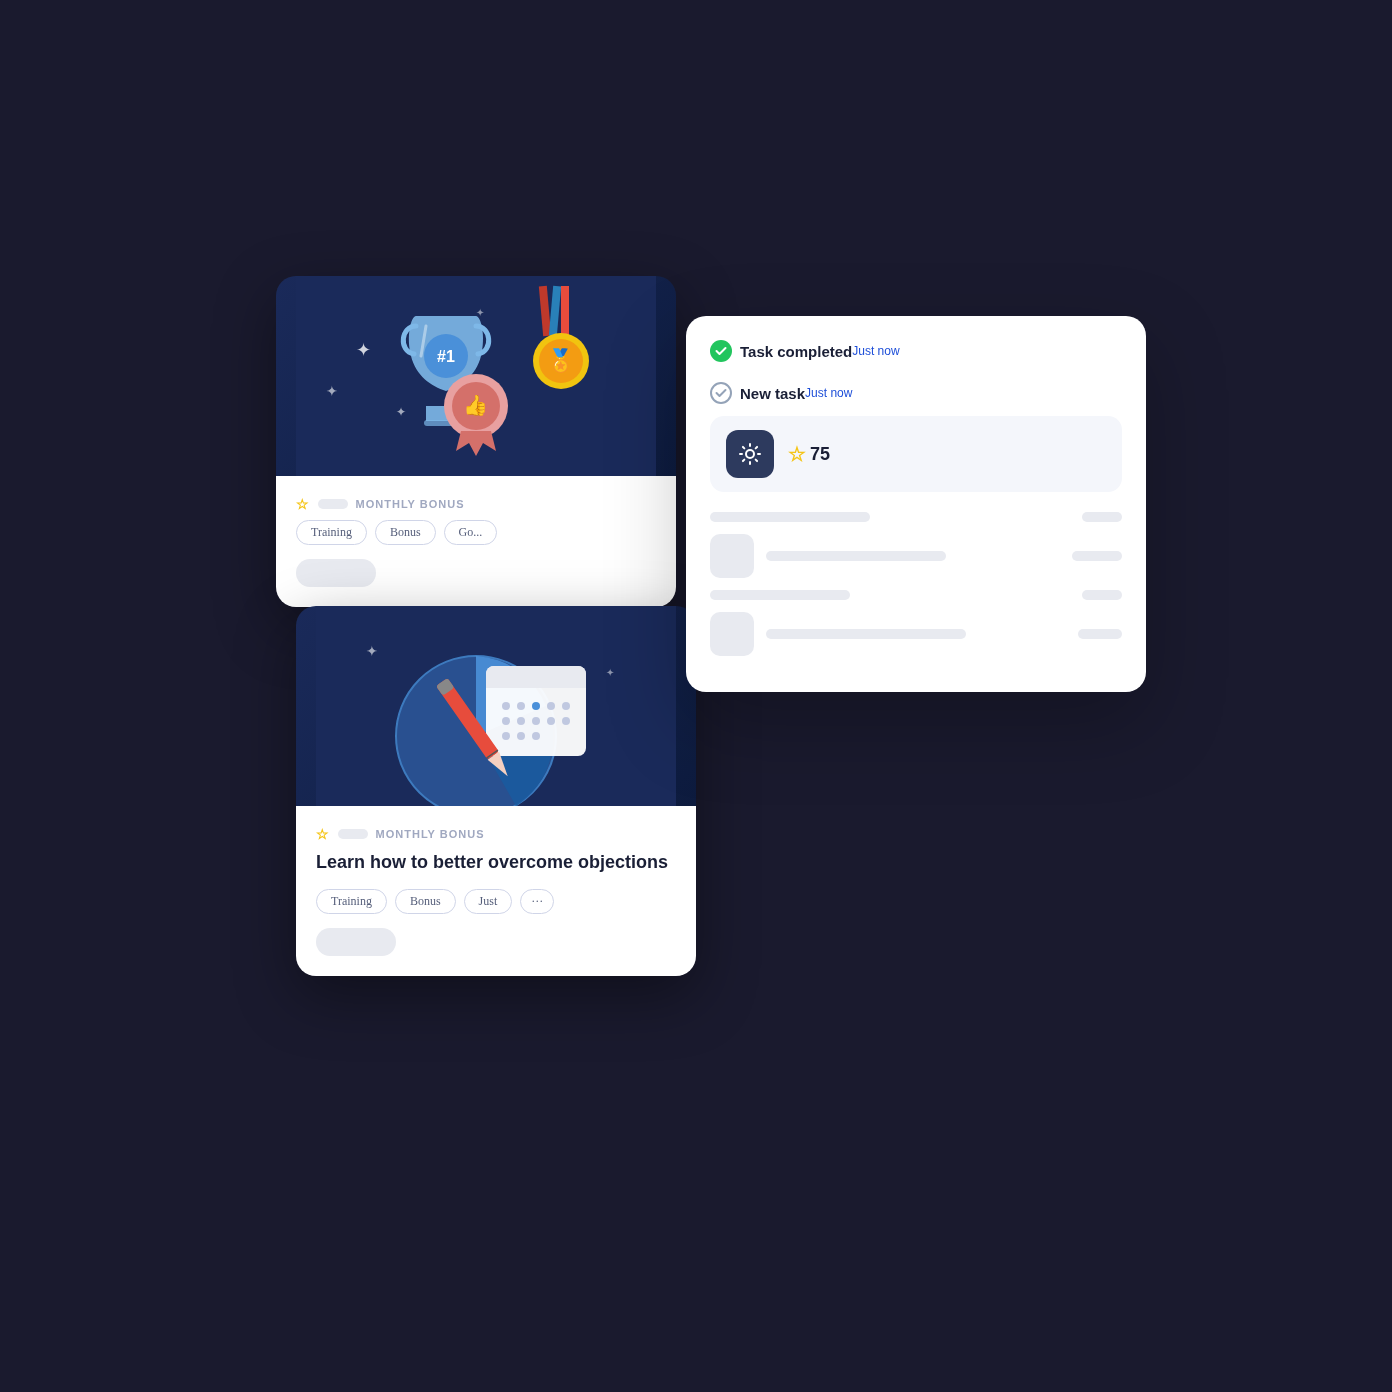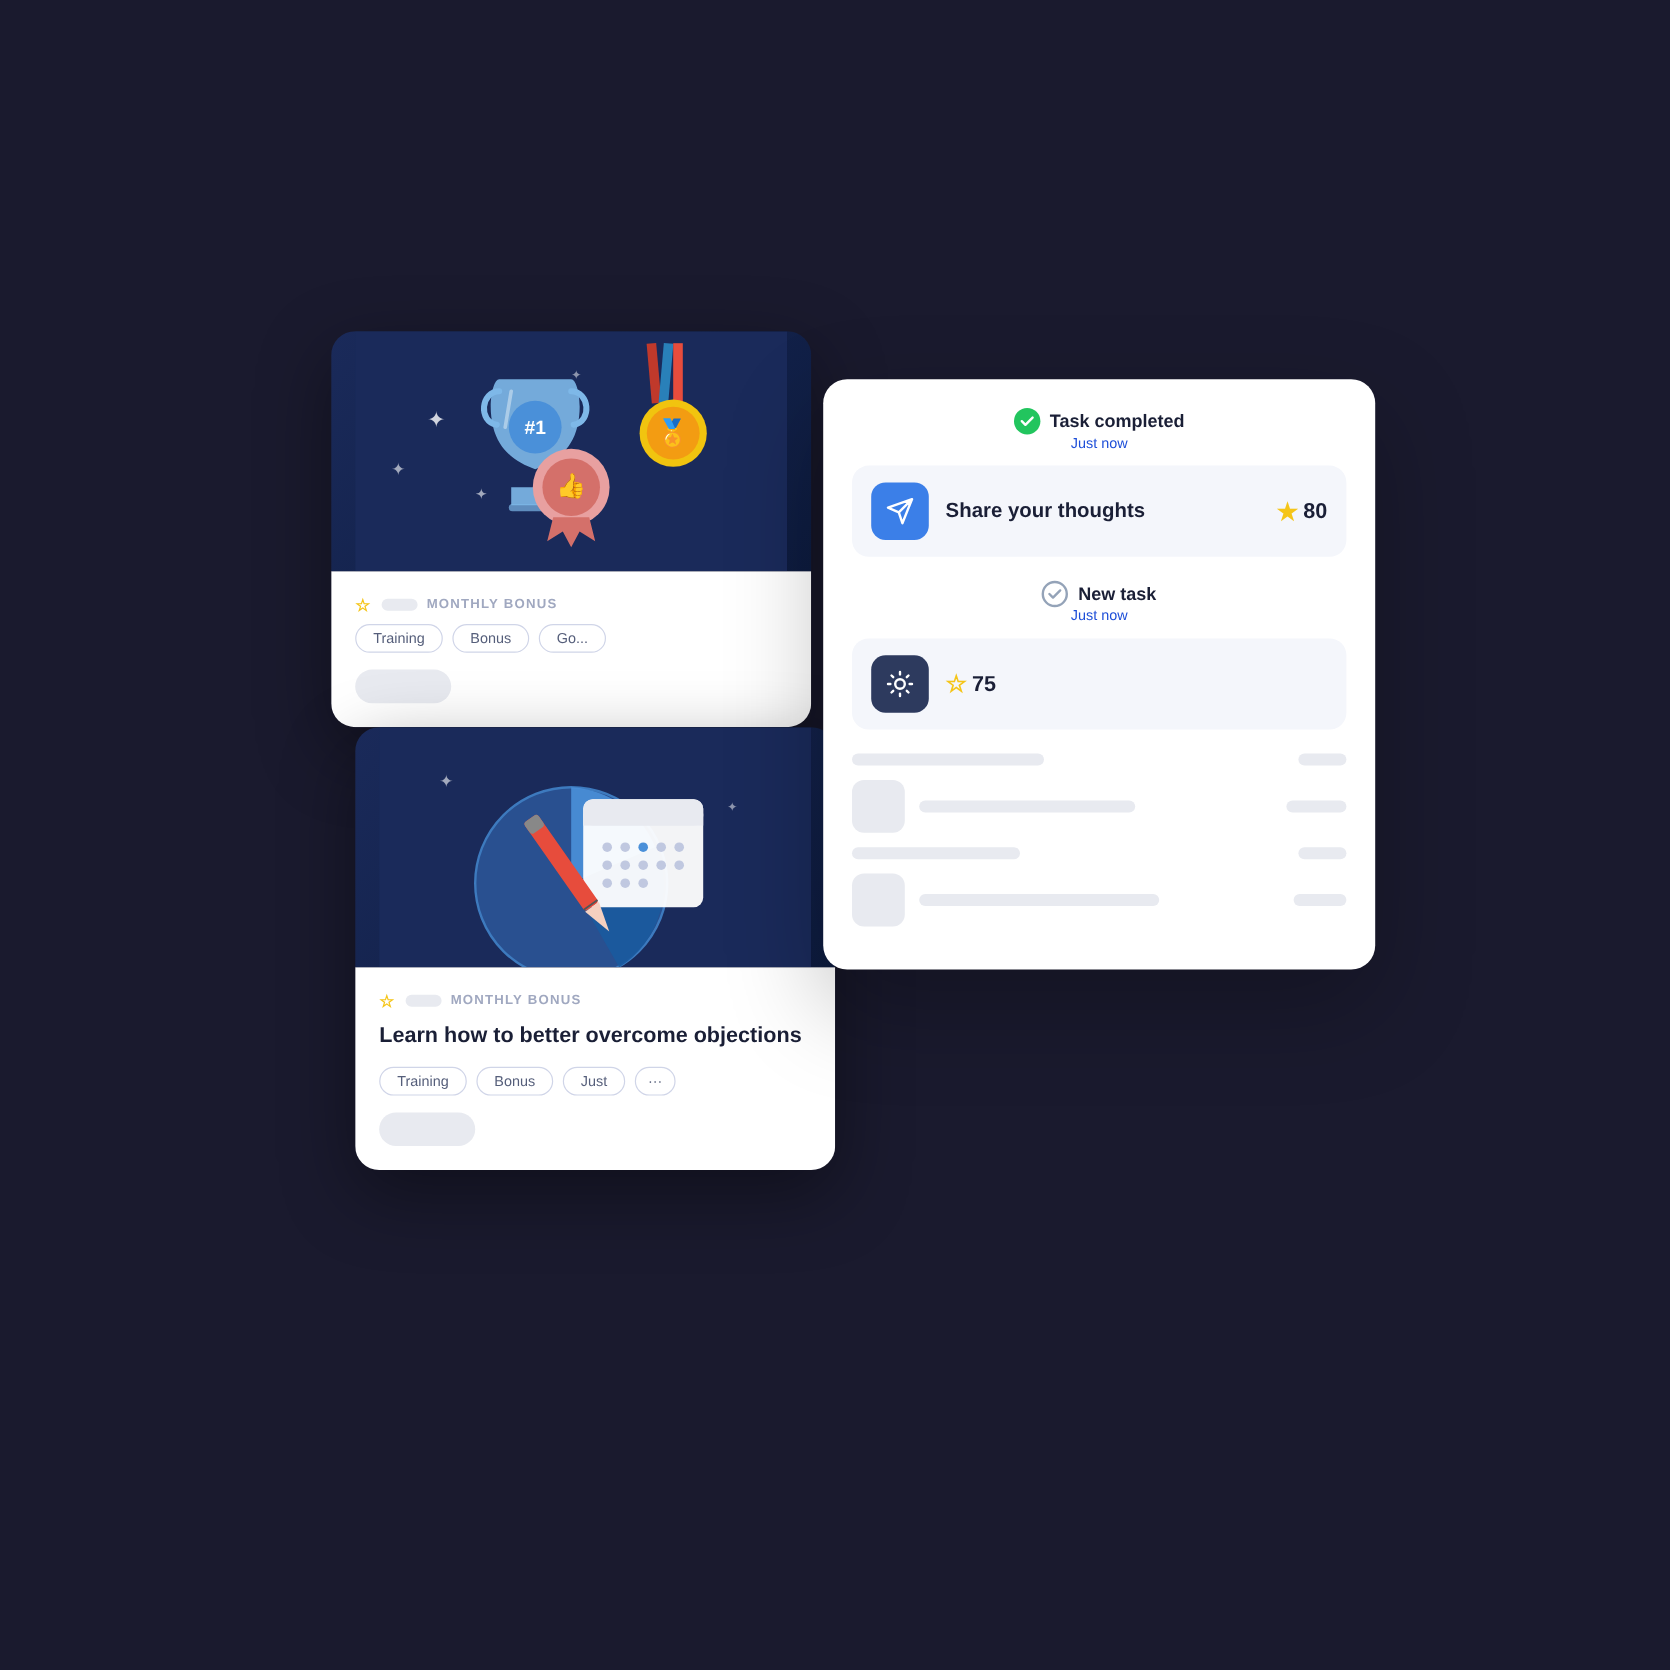--- a/index.html
+++ b/index.html
@@ -102,20 +102,21 @@
       margin-bottom: 14px;
     }
 
     .tag {
       padding: 4px 14px;
       border: 1.5px solid #d0d5e8;
       border-radius: 20px;
       font-size: 12px;
       color: #555e7a;
       font-weight: 500;
+      font-family: Liberation Serif, serif;
     }
 
     .tag-more {
       padding: 4px 10px;
       border: 1.5px solid #d0d5e8;
       border-radius: 20px;
       font-size: 12px;
       color: #555e7a;
     }
 
@@ -140,21 +141,20 @@
     }
 
     .notif-section {
       margin-bottom: 20px;
     }
 
     .notif-header {
       display: flex;
       align-items: center;
       margin-bottom: 12px;
-      flex-direction: column;
     }
 
     .notif-header-left {
       display: flex;
       align-items: center;
       gap: 8px;
     }
 
     .notif-status-icon {
       width: 22px;
@@ -405,33 +405,20 @@
           <div class="notif-status-icon status-completed">
             <svg width="14" height="14" viewBox="0 0 14 14" fill="none">
               <path d="M2.5 7L5.5 10L11.5 4" stroke="white" stroke-width="2" stroke-linecap="round" stroke-linejoin="round"></path>
             </svg>
           </div>
           <span class="notif-status-label">Task completed</span>
         </div>
         <span class="notif-time">Just now</span>
       </div>
 
-      <div class="task-item">
-        <div class="task-icon-box task-icon-blue">
-
-          <svg width="28" height="28" viewBox="0 0 28 28" fill="none">
-            <path d="M24 4L13 15M24 4L16 24L13 15M24 4L4 11L13 15" stroke="white" stroke-width="2" stroke-linecap="round" stroke-linejoin="round"></path>
-          </svg>
-        </div>
-        <span class="task-title">Share your thoughts</span>
-        <div class="task-points">
-          <span class="star-icon-filled">★</span>
-          <span>80</span>
-        </div>
-      </div>
     </div>
 
     <div class="notif-section">
       <div class="notif-header">
         <div class="notif-header-left">
           <div class="notif-status-icon status-new-task">
             <svg width="14" height="14" viewBox="0 0 14 14" fill="none">
               <path d="M2.5 7L5.5 10L11.5 4" stroke="#94a3b8" stroke-width="2" stroke-linecap="round" stroke-linejoin="round"></path>
             </svg>
           </div>

